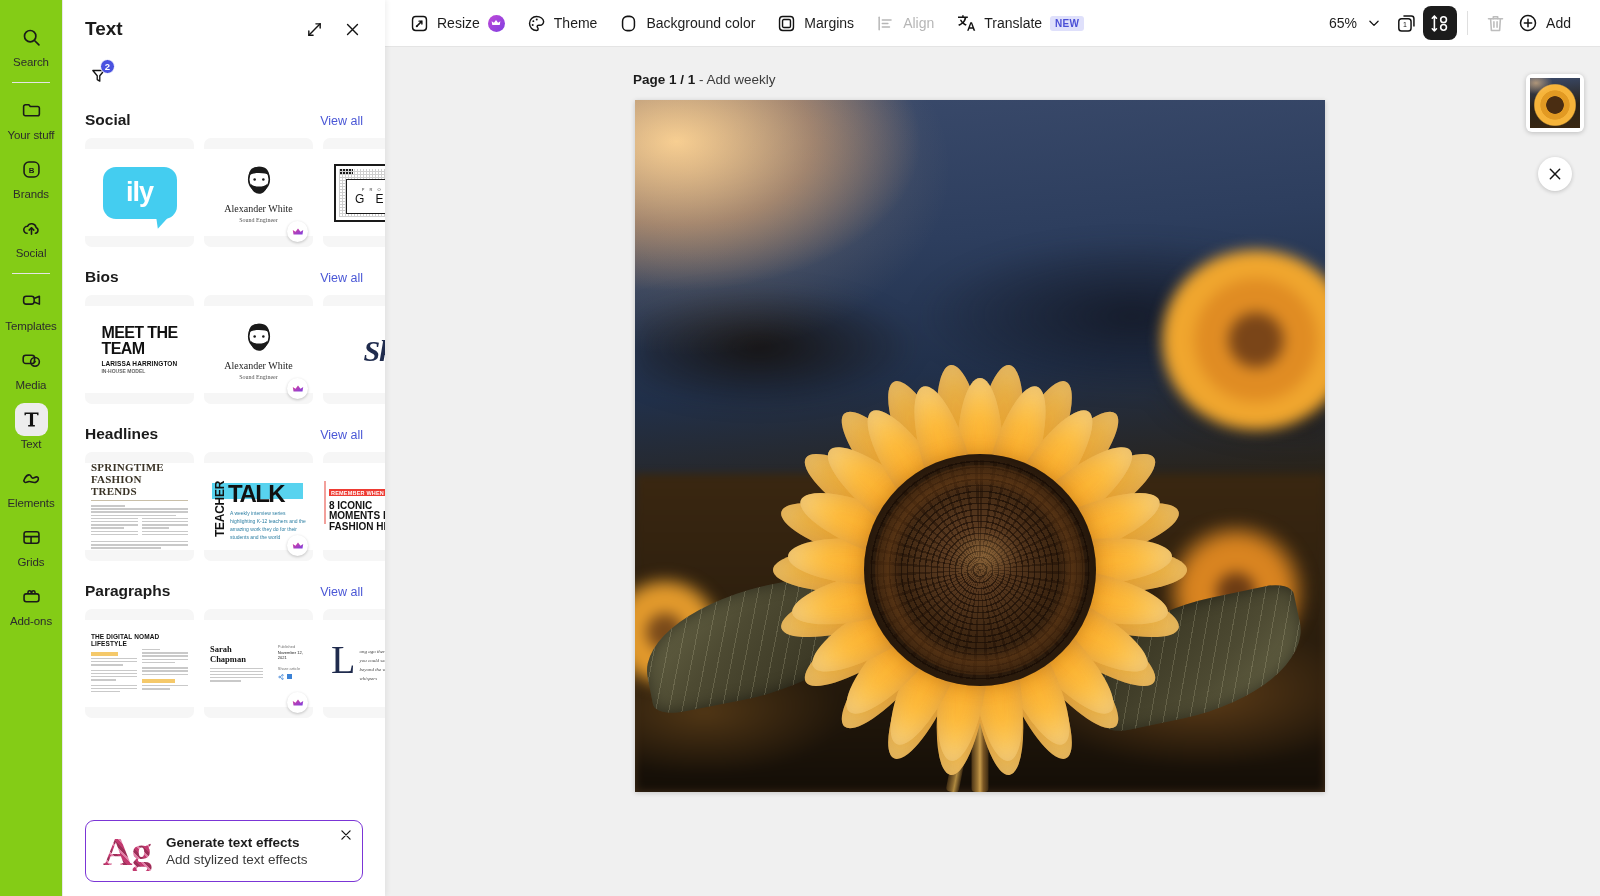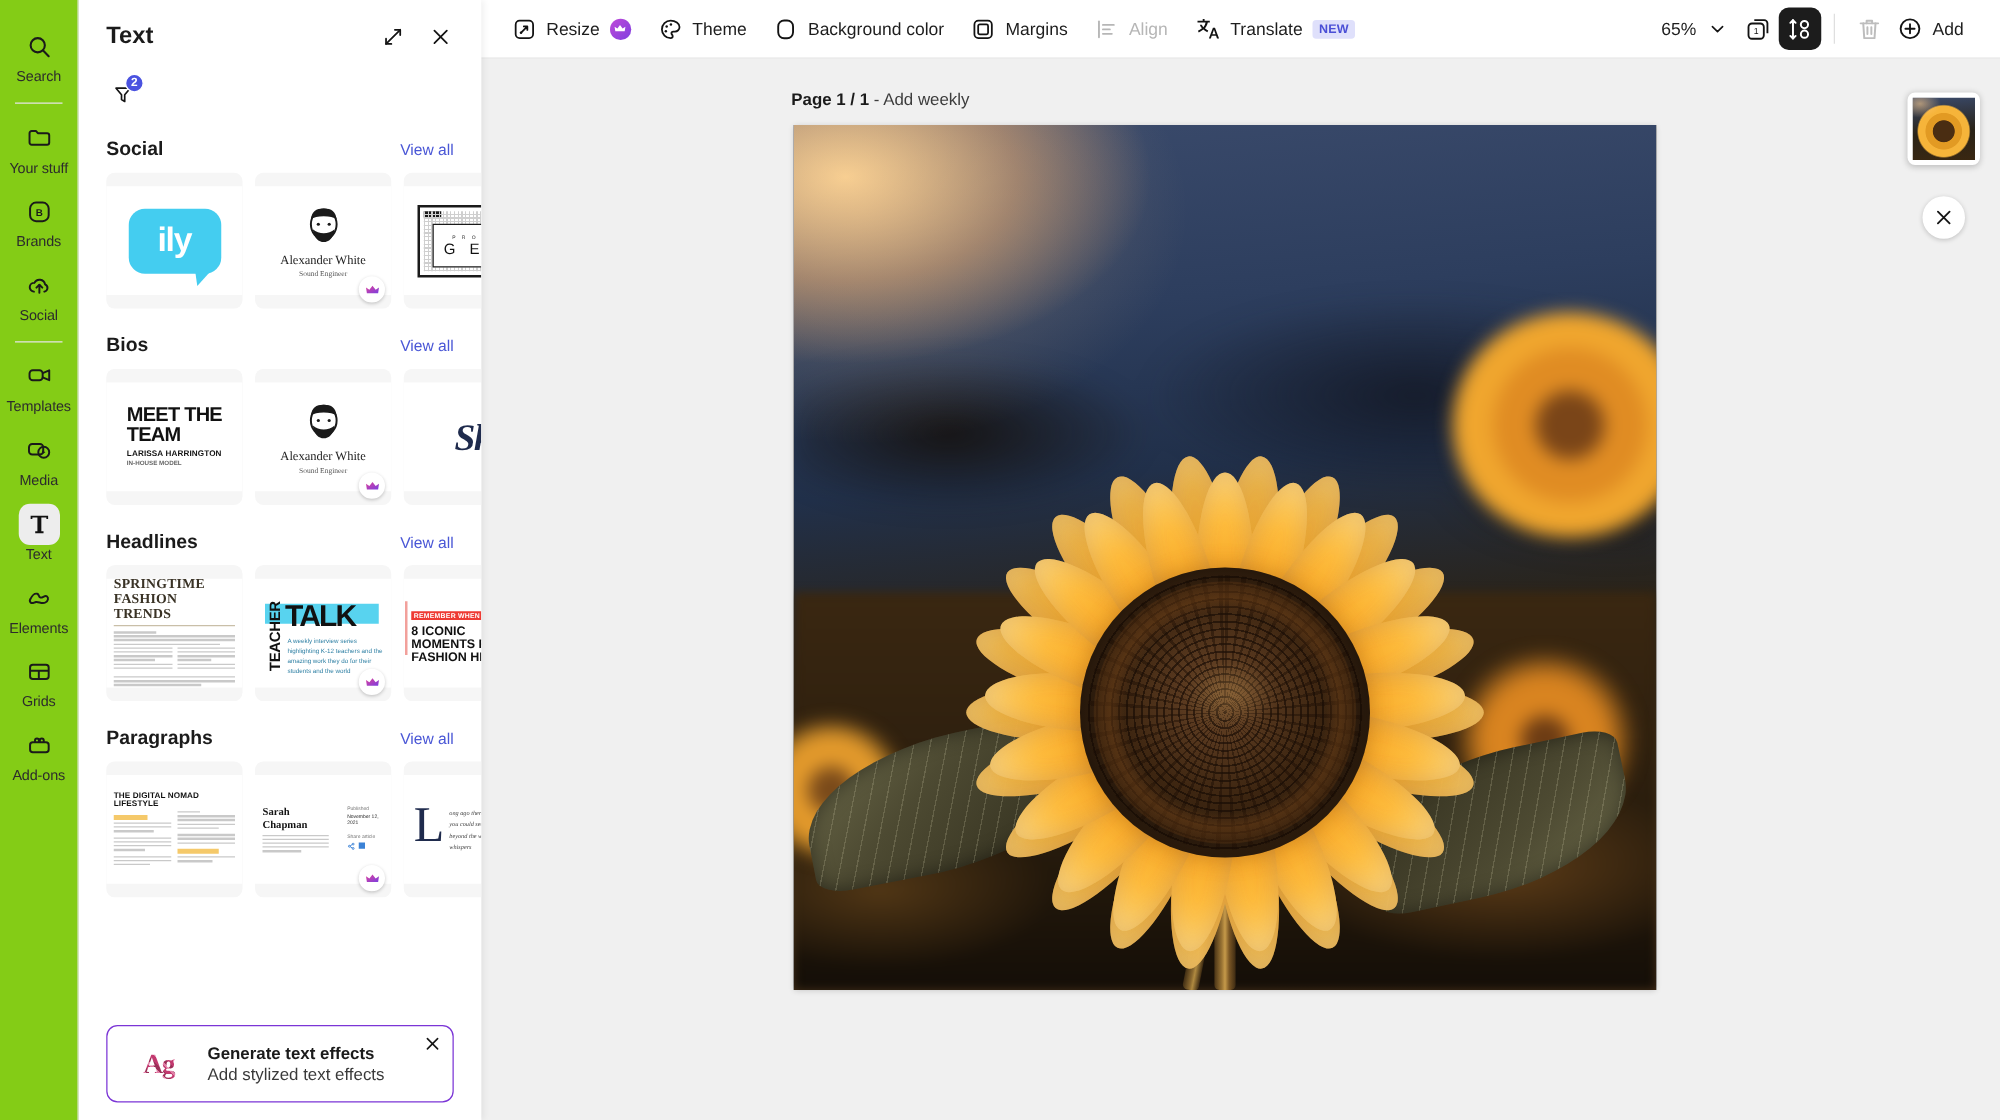--- a/index.html
+++ b/index.html
@@ -176,21 +176,21 @@
   .dropcap .tx { font-family:"Liberation Serif", serif; font-style:italic; font-size:5px; color:#444; line-height:1.8; padding-top:3px;}
 
   
   .banner {
     position: absolute; left: 22px; bottom: 14px; width: 278px; height: 62px;
     border: 1.5px solid #7b35d6; border-radius: 9px; background: #fff;
     display: flex; align-items: center; gap: 12px; padding: 0 14px; cursor: pointer;
   }
   .banner-logo {
     width: 54px; height: 40px; display:flex; align-items:center; justify-content:center;
-    font-family:"Liberation Serif", serif; font-size: 22px; font-weight:700;
+    font-family:"Liberation Serif", serif; font-size: 41px; font-weight:700;
     background: repeating-linear-gradient(45deg,#c2396f 0 3px,#e07fa6 3px 5px,#9c2f58 5px 8px);
     -webkit-background-clip: text; background-clip: text; color: transparent;
     letter-spacing: -1px;
   }
   .banner-txt .t1 { font-size: 13.5px; font-weight: 700; color: #1b1b1b; }
   .banner-txt .t2 { font-size: 13.5px; color: #3a3a3a; margin-top: 2px; }
   .banner-x { position:absolute; right:9px; top:7px; cursor:pointer; }
 
   
   .main { flex: 1; display: flex; flex-direction: column; min-width: 0; }

